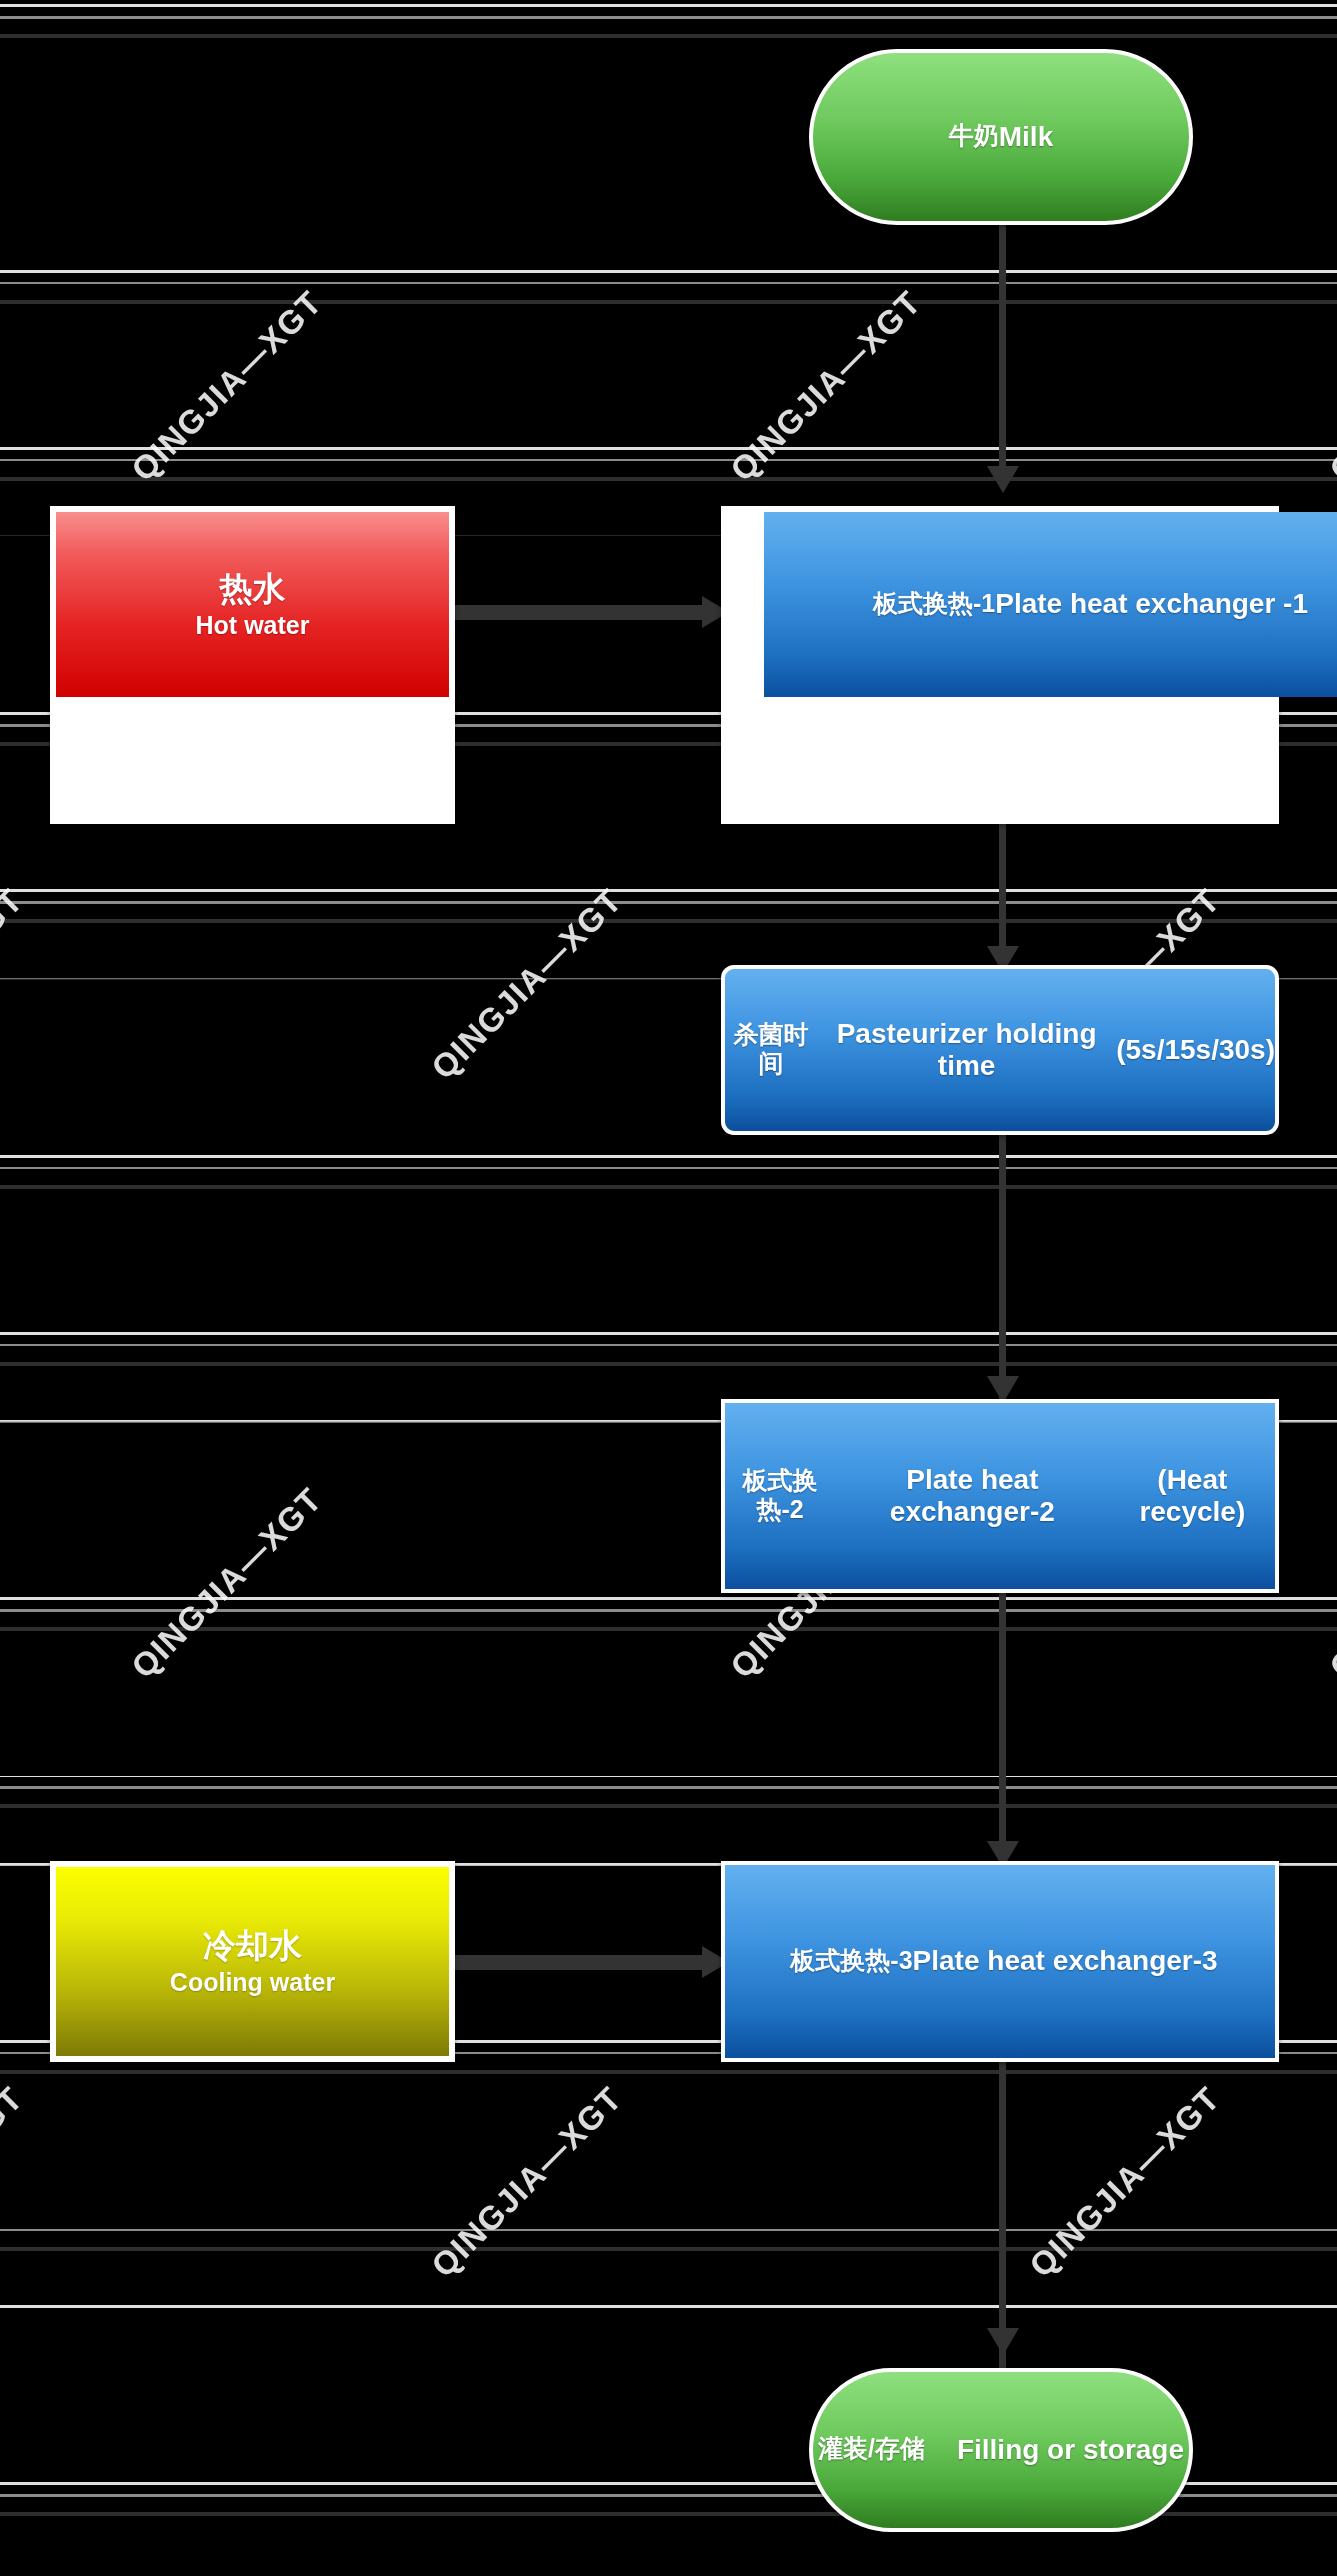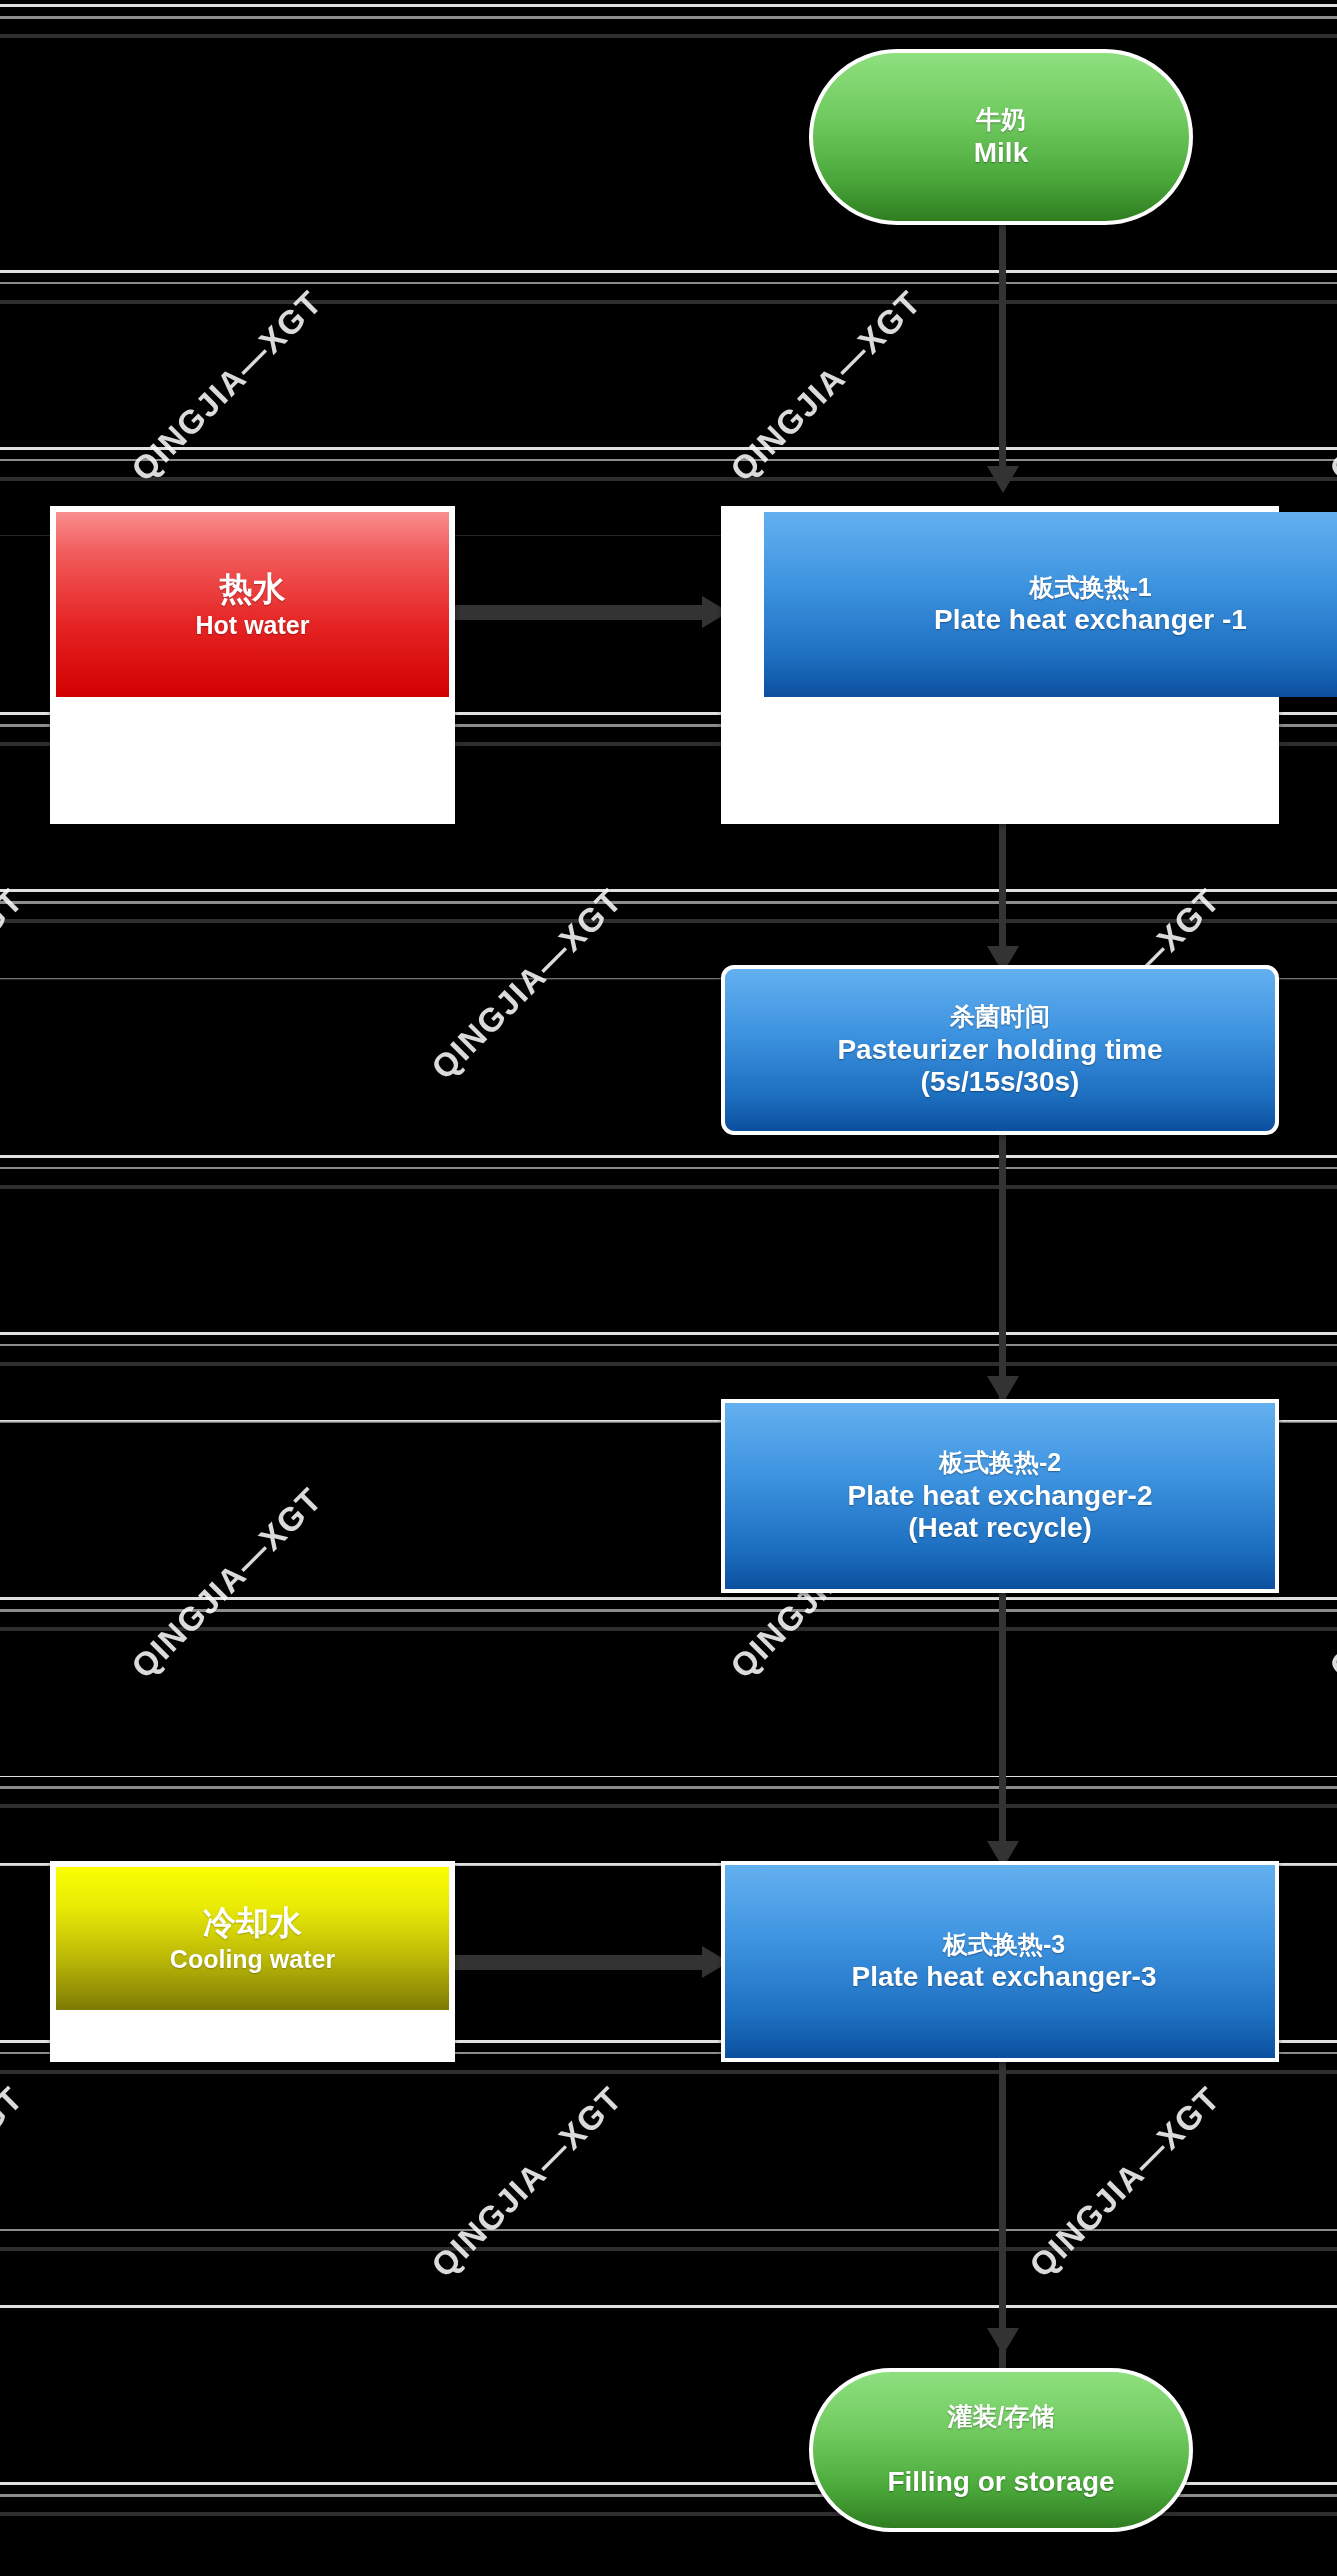--- a/index.html
+++ b/index.html
@@ -73,21 +73,21 @@
     font-family: "Liberation Sans", "DejaVu Sans", sans-serif;
     text-shadow: 0.7px 0.7px 0 rgba(0,0,0,0.10);
   }
 
   
   .node {
     position: absolute;
     z-index: 6;
     box-sizing: border-box;
     display: flex;
-    flex-direction: column;
+    flex-direction: row;
     align-items: center;
     justify-content: center;
     color: #ffffff;
     font-weight: 700;
     text-align: center;
     line-height: 1.15;
     text-shadow: 0 0.7px 1.5px rgba(0,0,0,0.35);
   }
   .node .zh { font-size: 25px; margin-bottom: 3px; }
   .node .en { font-size: 28px; }
@@ -240,21 +240,21 @@
     <span class="en">(5s/15s/30s)</span>
   </div>
 
   <div class="node rect-blue" style="left:721px; top:1399px; width:558px; height:194px;">
     <span class="zh">板式换热-2</span>
     <span class="en">Plate heat exchanger-2</span>
     <span class="en">(Heat recycle)</span>
   </div>
 
   <div class="panel-white" style="left:50px; top:1861px; width:405px; height:201px;"></div>
-  <div class="band-yellow" style="left:56px; top:1867px; width:393px; height:143px;">
+  <div class="band-yellow" style="left:56px; top:1867px; width:393px; height:189px;">
     <span class="zh">冷却水</span>
     <span class="en">Cooling water</span>
   </div>
 
   <div class="node rect-blue" style="left:721px; top:1861px; width:558px; height:201px;padding-left:8px;">
     <span class="zh">板式换热-3</span>
     <span class="en">Plate heat exchanger-3</span>
   </div>
 
   <div class="node pill" style="left:809px; top:2368px; width:384px; height:164px;gap:32px;">

